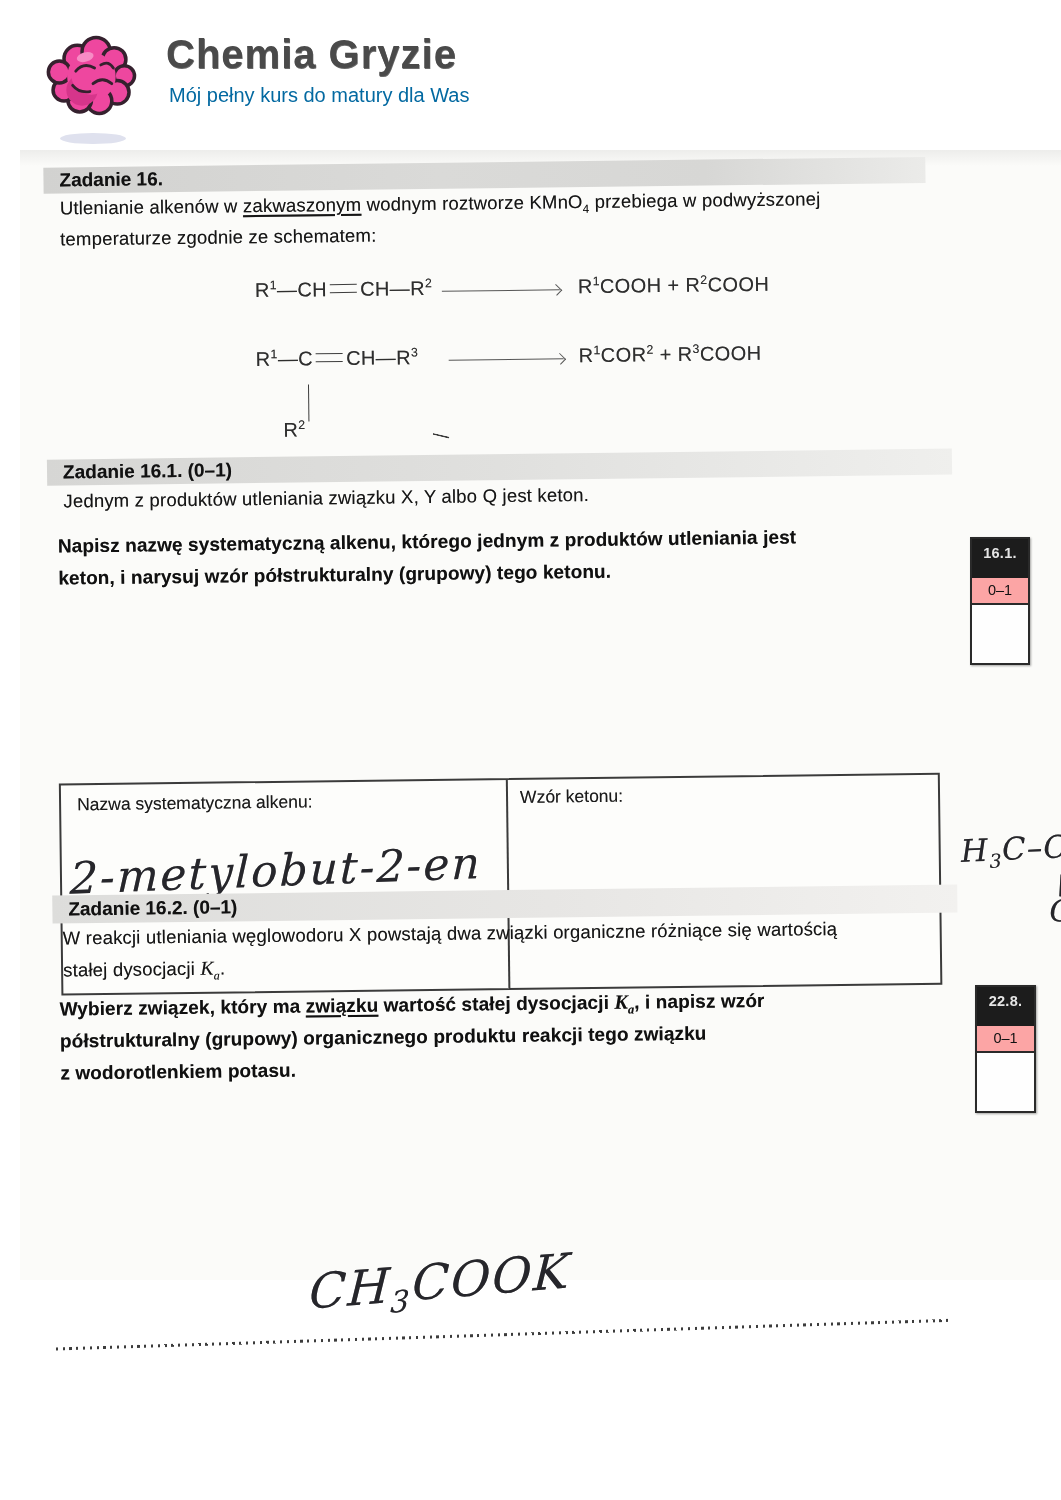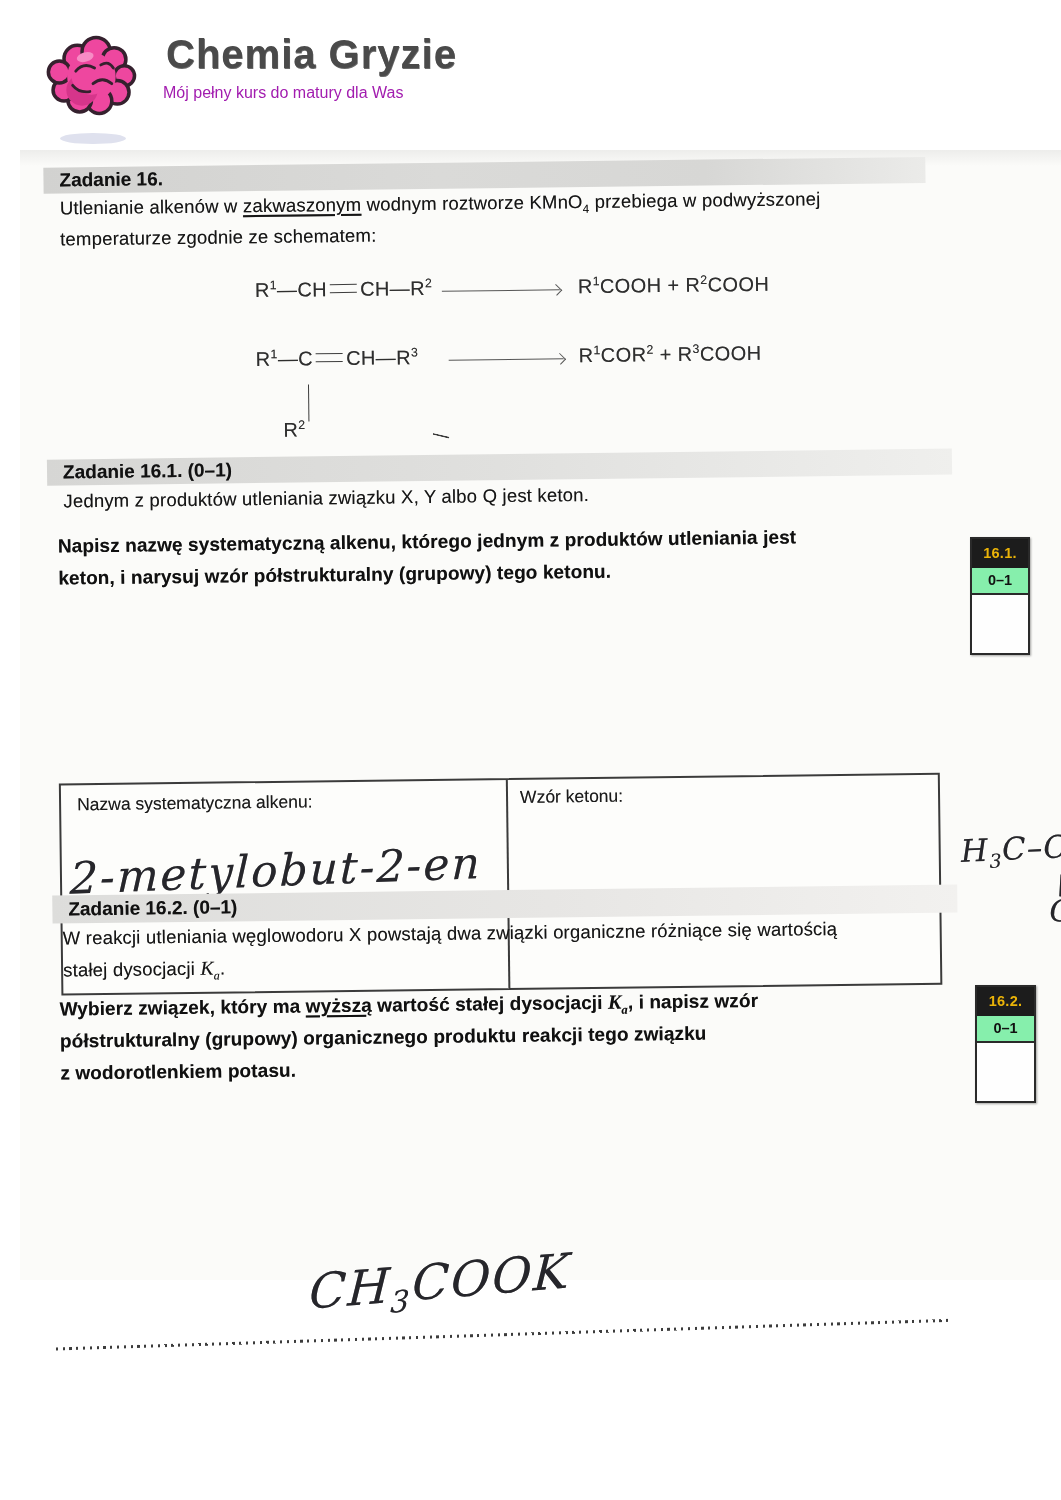--- a/index.html
+++ b/index.html
@@ -1,21 +1,21 @@
 <!DOCTYPE html>
 <html><head>
 <meta charset="utf-8">
 <style>
   html,body{margin:0;padding:0;background:#ffffff;}
   #root{position:relative;width:1061px;height:1500px;background:#ffffff;overflow:hidden;
         font-family:"Liberation Sans",sans-serif;color:#161616;margin-left:20px;}
   
   .brand-title{position:absolute;left:146px;top:32px;font-size:40px;font-weight:700;
                letter-spacing:1px;color:#4a4a4a;text-shadow:0.5px 0.5px 0 #6a6a6a;}
-  .brand-tagline{position:absolute;left:143px;top:84px;font-size:16px;color:#a21caf;}
+  .brand-tagline{position:absolute;left:149px;top:84px;font-size:20px;color:#0369a1;}
   .logo{position:absolute;left:26px;top:33px;}
   .logo-shadow{position:absolute;left:40px;top:133px;width:66px;height:11px;border-radius:50%;
                background:#dfe1ee;}
   
   .scan{position:absolute;left:0;top:150px;width:1061px;height:1130px;background:#fbfbf9;}
   .scan-strip{position:absolute;left:0;top:0;width:100%;height:16px;
               background:linear-gradient(180deg,#ededeb,#fbfbf9);}
   .tilt{position:absolute;left:0;top:0;width:1061px;height:1130px;
         transform:rotate(-0.7deg);transform-origin:0 50%;}
   .doc{text-shadow:0 0 0.5px rgba(25,25,25,.45);}
@@ -36,23 +36,23 @@
   .rarrow{position:absolute;border-top:1.5px solid #555;}
   .rarrow::after{content:'';position:absolute;right:-1px;top:-5px;width:8px;height:8px;
                  border-top:1.5px solid #555;border-right:1.5px solid #555;
                  transform:rotate(45deg) scaleY(.85);}
   .vbond{position:absolute;border-left:1.7px solid #3c3c3c;}
   .pencil-tick{position:absolute;width:17px;border-top:2.6px solid #3a3a3a;
                transform:rotate(14deg);border-radius:2px;}
   
   .scorebox{position:absolute;width:56px;border:2px solid #2a2a2a;background:#fff;
             box-shadow:1px 1px 2px rgba(0,0,0,.35);}
-  .sb-head{background:#1c1c1c;color:#eab308;font-weight:700;font-size:14.5px;text-align:center;
-           height:29px;line-height:29px;letter-spacing:.3px;}
-  .sb-pts{border-bottom:2px solid #2a2a2a;background:#86efac;color:#111;font-weight:700;
+  .sb-head{background:#1c1c1c;color:#e5e5e5;font-weight:700;font-size:14.5px;text-align:center;
+           height:39px;line-height:29px;letter-spacing:.3px;}
+  .sb-pts{border-bottom:2px solid #2a2a2a;background:#fca5a5;color:#111;font-weight:400;
           font-size:14.5px;text-align:center;height:25px;line-height:25px;}
   .sb-empty{height:58px;background:#fefefe;}
   
   .ans-table{position:absolute;left:38px;top:634px;width:877px;height:208px;
              border:2px solid #3b3b3b;display:grid;grid-template-columns:447px 1fr;background:#fdfdfb;}
   .cellL{position:relative;border-right:2px solid #3b3b3b;}
   .cellR{position:relative;}
   .cell-label{position:absolute;left:16px;top:9px;font-size:17.5px;color:#1a1a1a;}
   
   .hand{font-family:"DejaVu Serif",serif;font-style:italic;color:#26262b;}
@@ -149,33 +149,33 @@
       </div>
 
       <div class="hbar" style="left:30px;top:746px;width:905px;height:28px;line-height:28px;background:linear-gradient(90deg,#dddddb,#e7e6e4 55%,#f2f1ef);">
         <span class="ht">Zadanie 16.2. (0–1)</span>
       </div>
       <div class="absline body-text" style="left:40px;top:778px;">W reakcji utleniania węglowodoru X powstają dwa związki organiczne różniące się wartością</div>
       <div class="absline body-text" style="left:40px;top:810px;">
         <span>stałej dysocjacji </span><span class="ka">K<sub>a</sub></span><span>.</span>
       </div>
       <div class="absline bold-text" style="left:36px;top:848px;">
-        <span>Wybierz związek, który ma </span><span class="uline">wyższą</span><span> wartość stałej dysocjacji </span><span class="ka">K<sub>a</sub></span><span>, i napisz wzór</span>
+        <span>Wybierz związek, który ma </span><span class="uline">związku</span><span> wartość stałej dysocjacji </span><span class="ka">K<sub>a</sub></span><span>, i napisz wzór</span>
       </div>
       <div class="absline bold-text" style="left:36px;top:881px;">półstrukturalny (grupowy) organicznego produktu reakcji tego związku</div>
       <div class="absline bold-text" style="left:36px;top:913px;">z wodorotlenkiem potasu.</div>
 
       <div class="hand hw-answer">CH<sub>3</sub>COOK</div>
       <div class="dotline"></div>
     </div>
 
     <div class="scorebox" style="left:950px;top:387px;">
       <div class="sb-head">16.1.</div>
       <div class="sb-pts">0–1</div>
       <div class="sb-empty"></div>
     </div>
     <div class="scorebox" style="left:955px;top:835px;width:57px;">
-      <div class="sb-head">16.2.</div>
+      <div class="sb-head">22.8.</div>
       <div class="sb-pts">0–1</div>
       <div class="sb-empty"></div>
     </div>
   </div>
 </div>
 
 </body></html>

